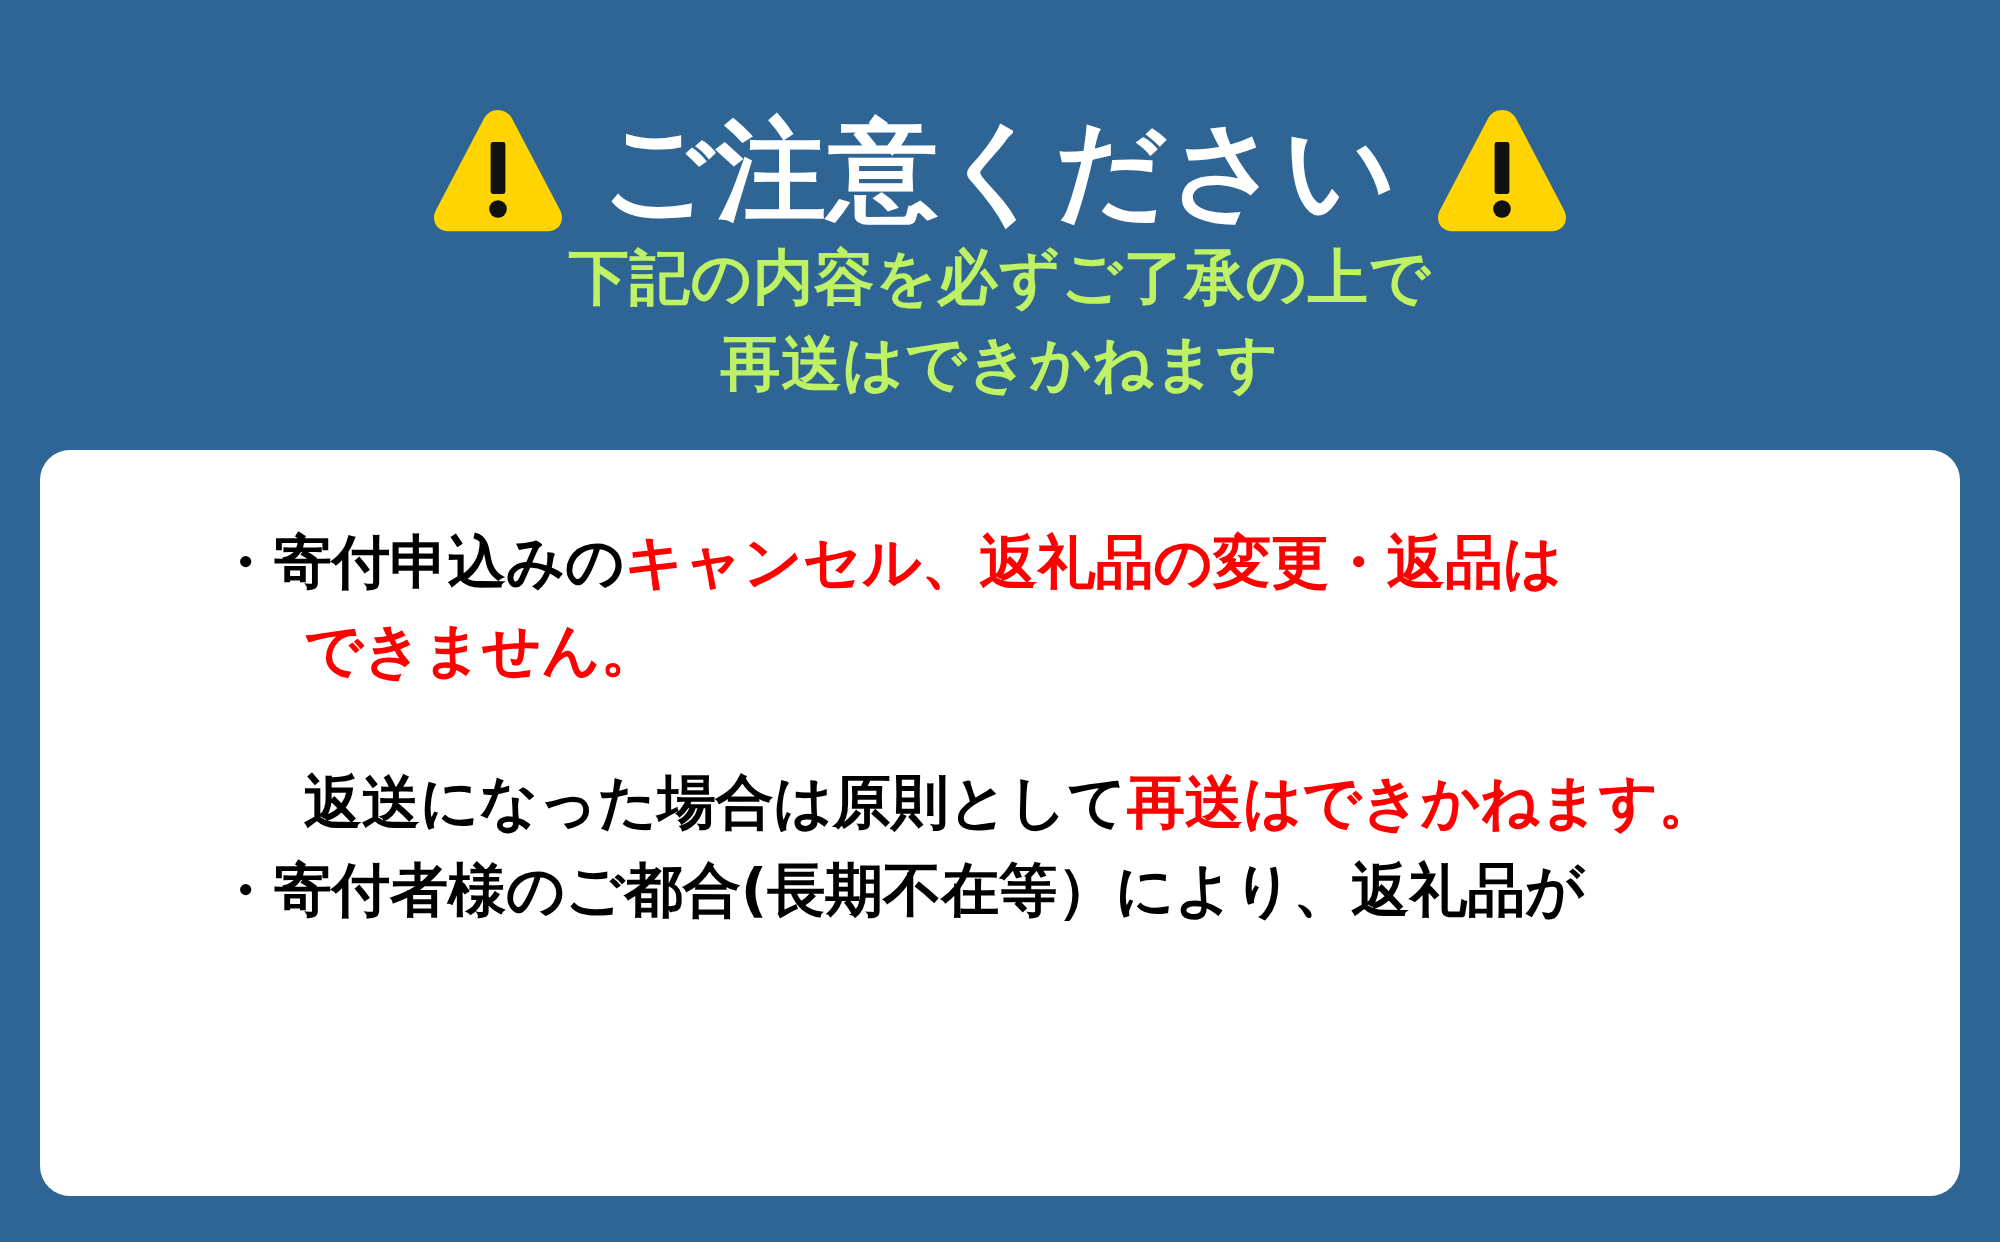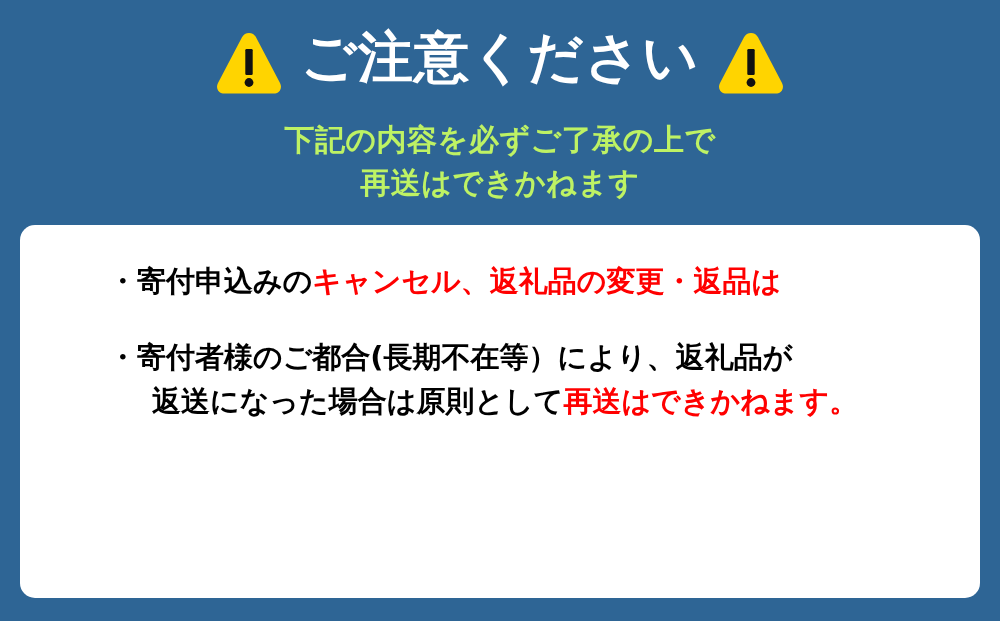--- a/index.html
+++ b/index.html
@@ -28,24 +28,25 @@
     position: absolute;
     left: 0;
     top: 0;
     width: 1000px;
     height: 215px;
   }
 
   .title-row {
     position: absolute;
     left: 0;
-    top: 30px;
+    top: 44px;
     width: 1000px;
     height: 82px;
     display: flex;
+    align-items: center;
     justify-content: center;
     gap: 18px;
   }
 
   .warn-icon {
     display: block;
     width: 68px;
     height: 66px;
     flex: 0 0 auto;
   }
@@ -156,25 +157,26 @@
       <span class="sub-line">再送はできかねます</span>
     </div>
 
   </div>
 
   <div class="card">
     <ul class="notes">
 
       <li class="note-item n1">
         <span class="note-line first"><span class="bullet">・</span><span class="black">寄付申込みの</span><span class="red">キャンセル、返礼品の変更・返品は</span></span>
+        <span class="note-line indent1"><span class="red">できません。</span></span>
       </li>
 
       <li class="note-item n2">
+        <span class="note-line indent1"><span class="black">返送になった場合は原則として</span><span class="red">再送はできかねます。</span></span>
         <span class="note-line first"><span class="bullet">・</span><span class="black">寄付者様のご都合(長期不在等）により、返礼品が</span></span>
-        <span class="note-line indent1"><span class="black">返送になった場合は原則として</span><span class="red">再送はできかねます。</span></span>
       </li>
 
       <li class="note-item n3">
       </li>
 
     </ul>
   </div>
 
 </div>
 

